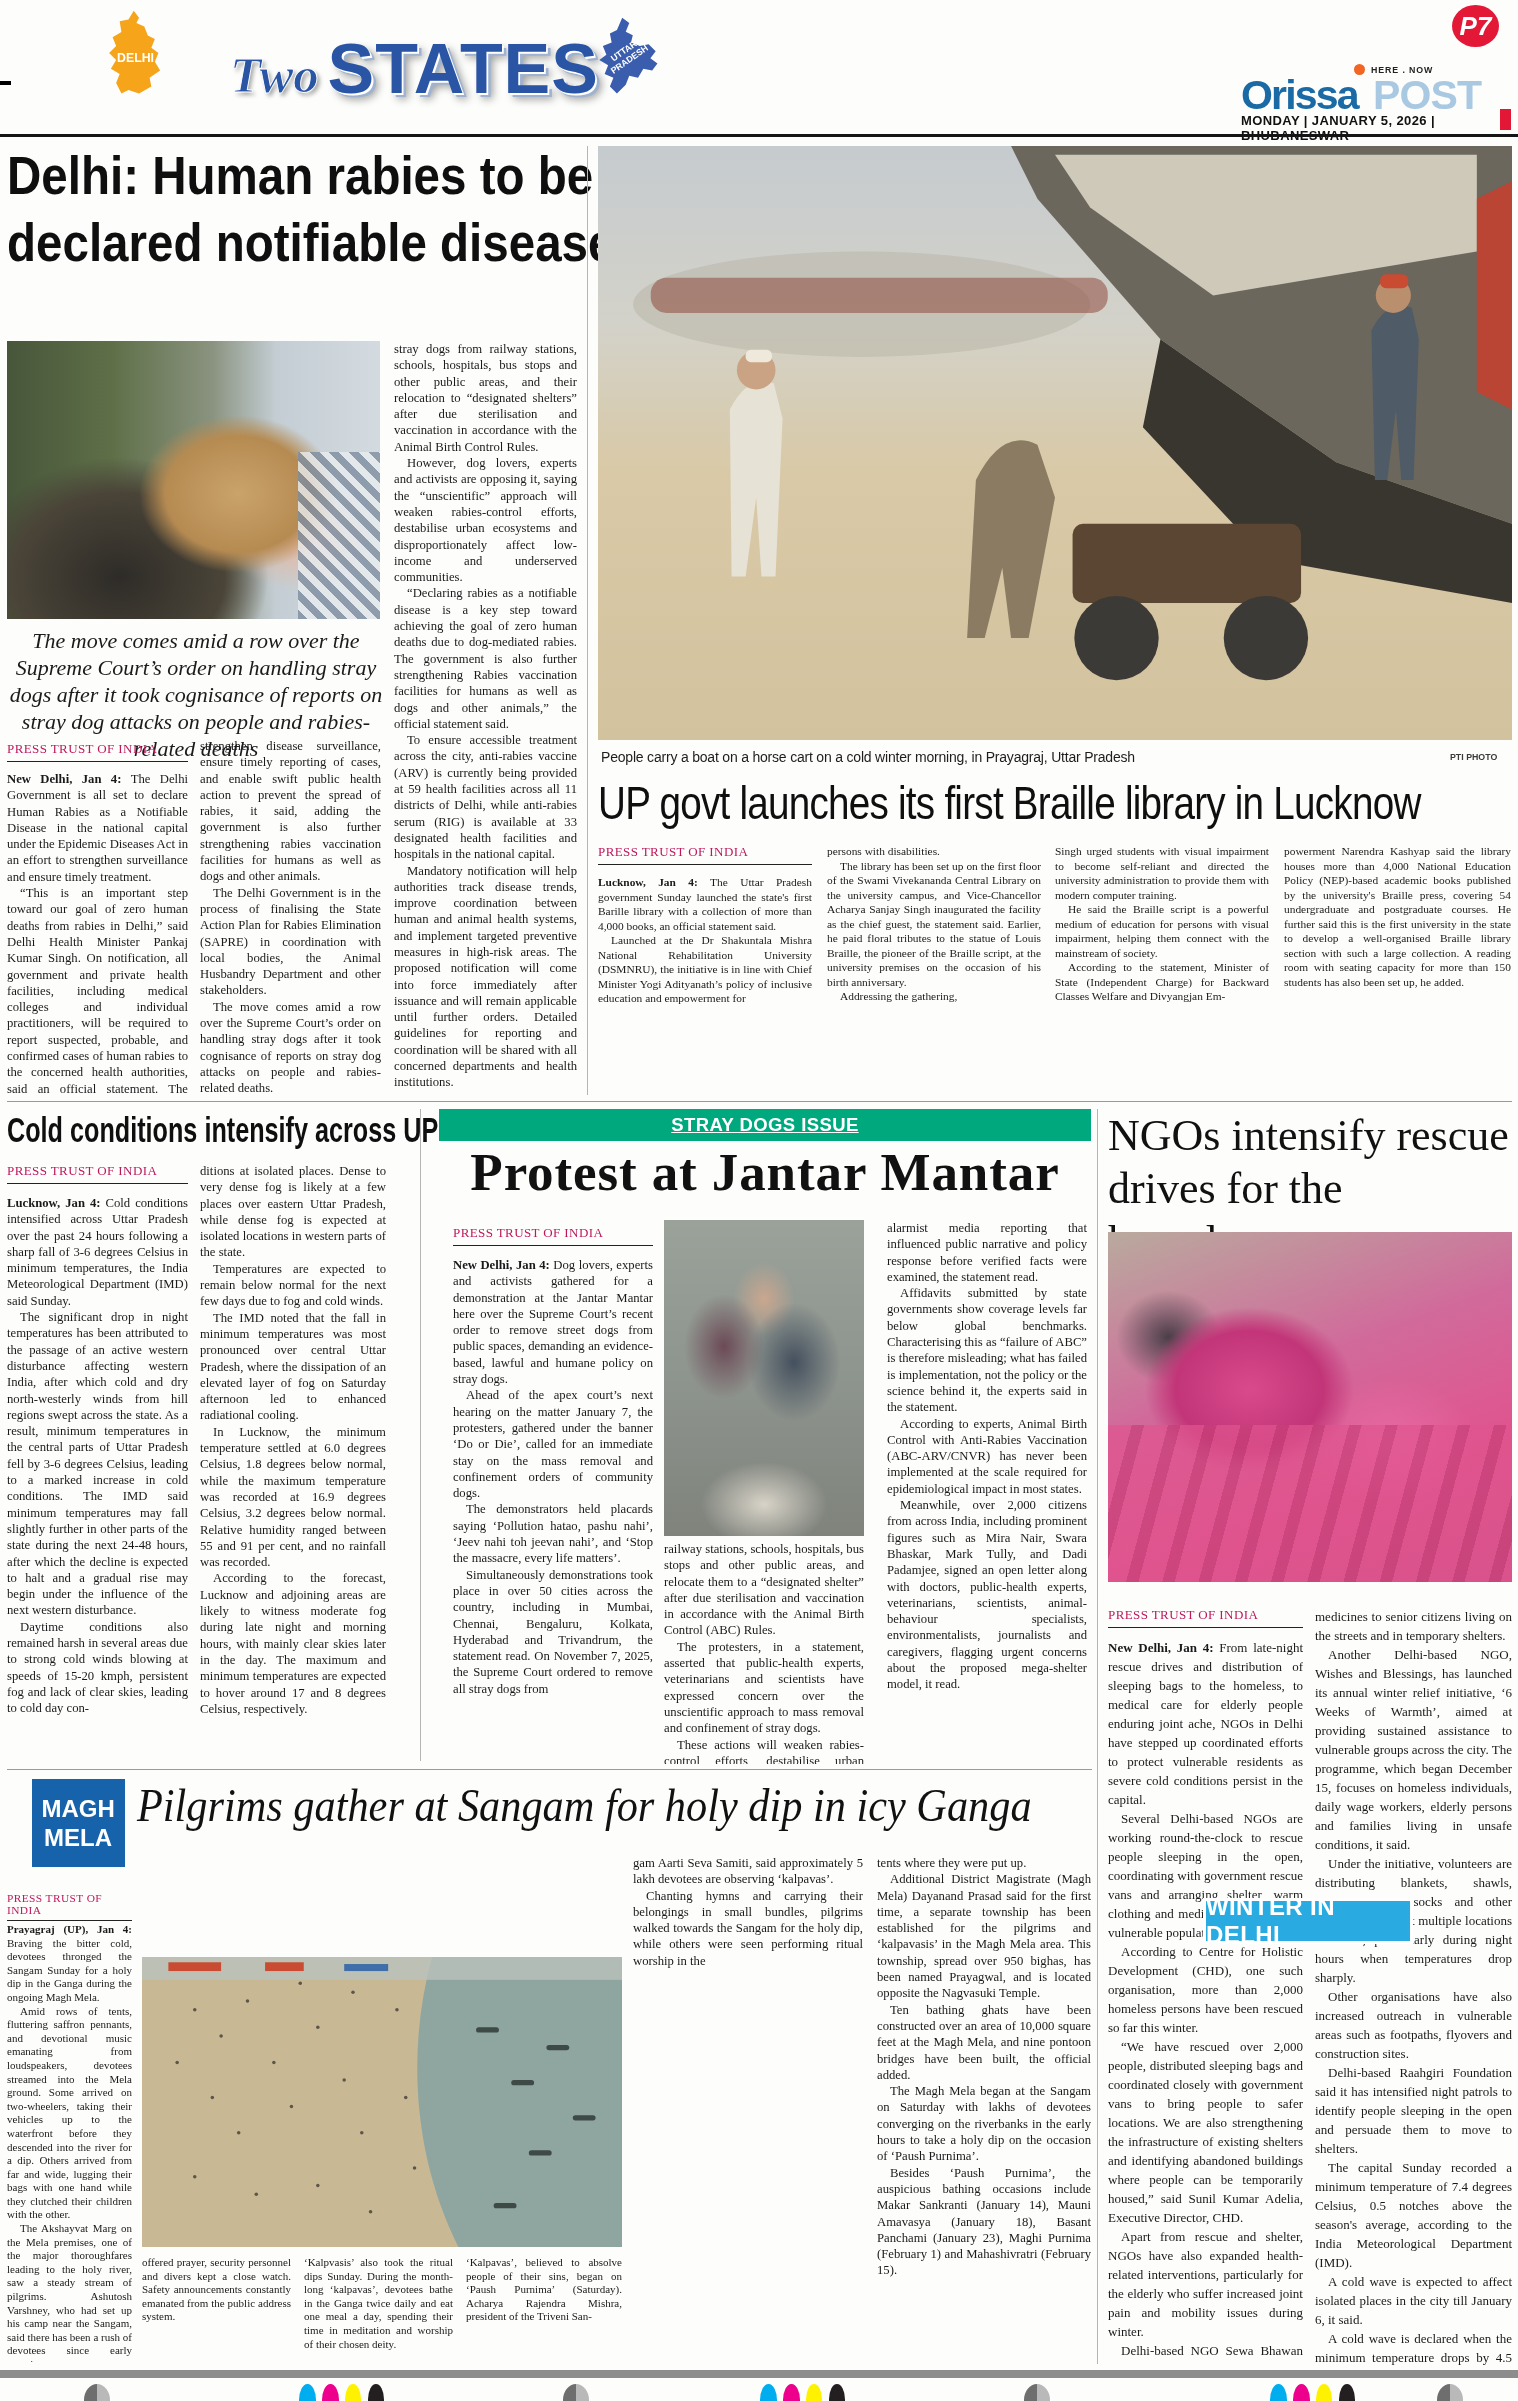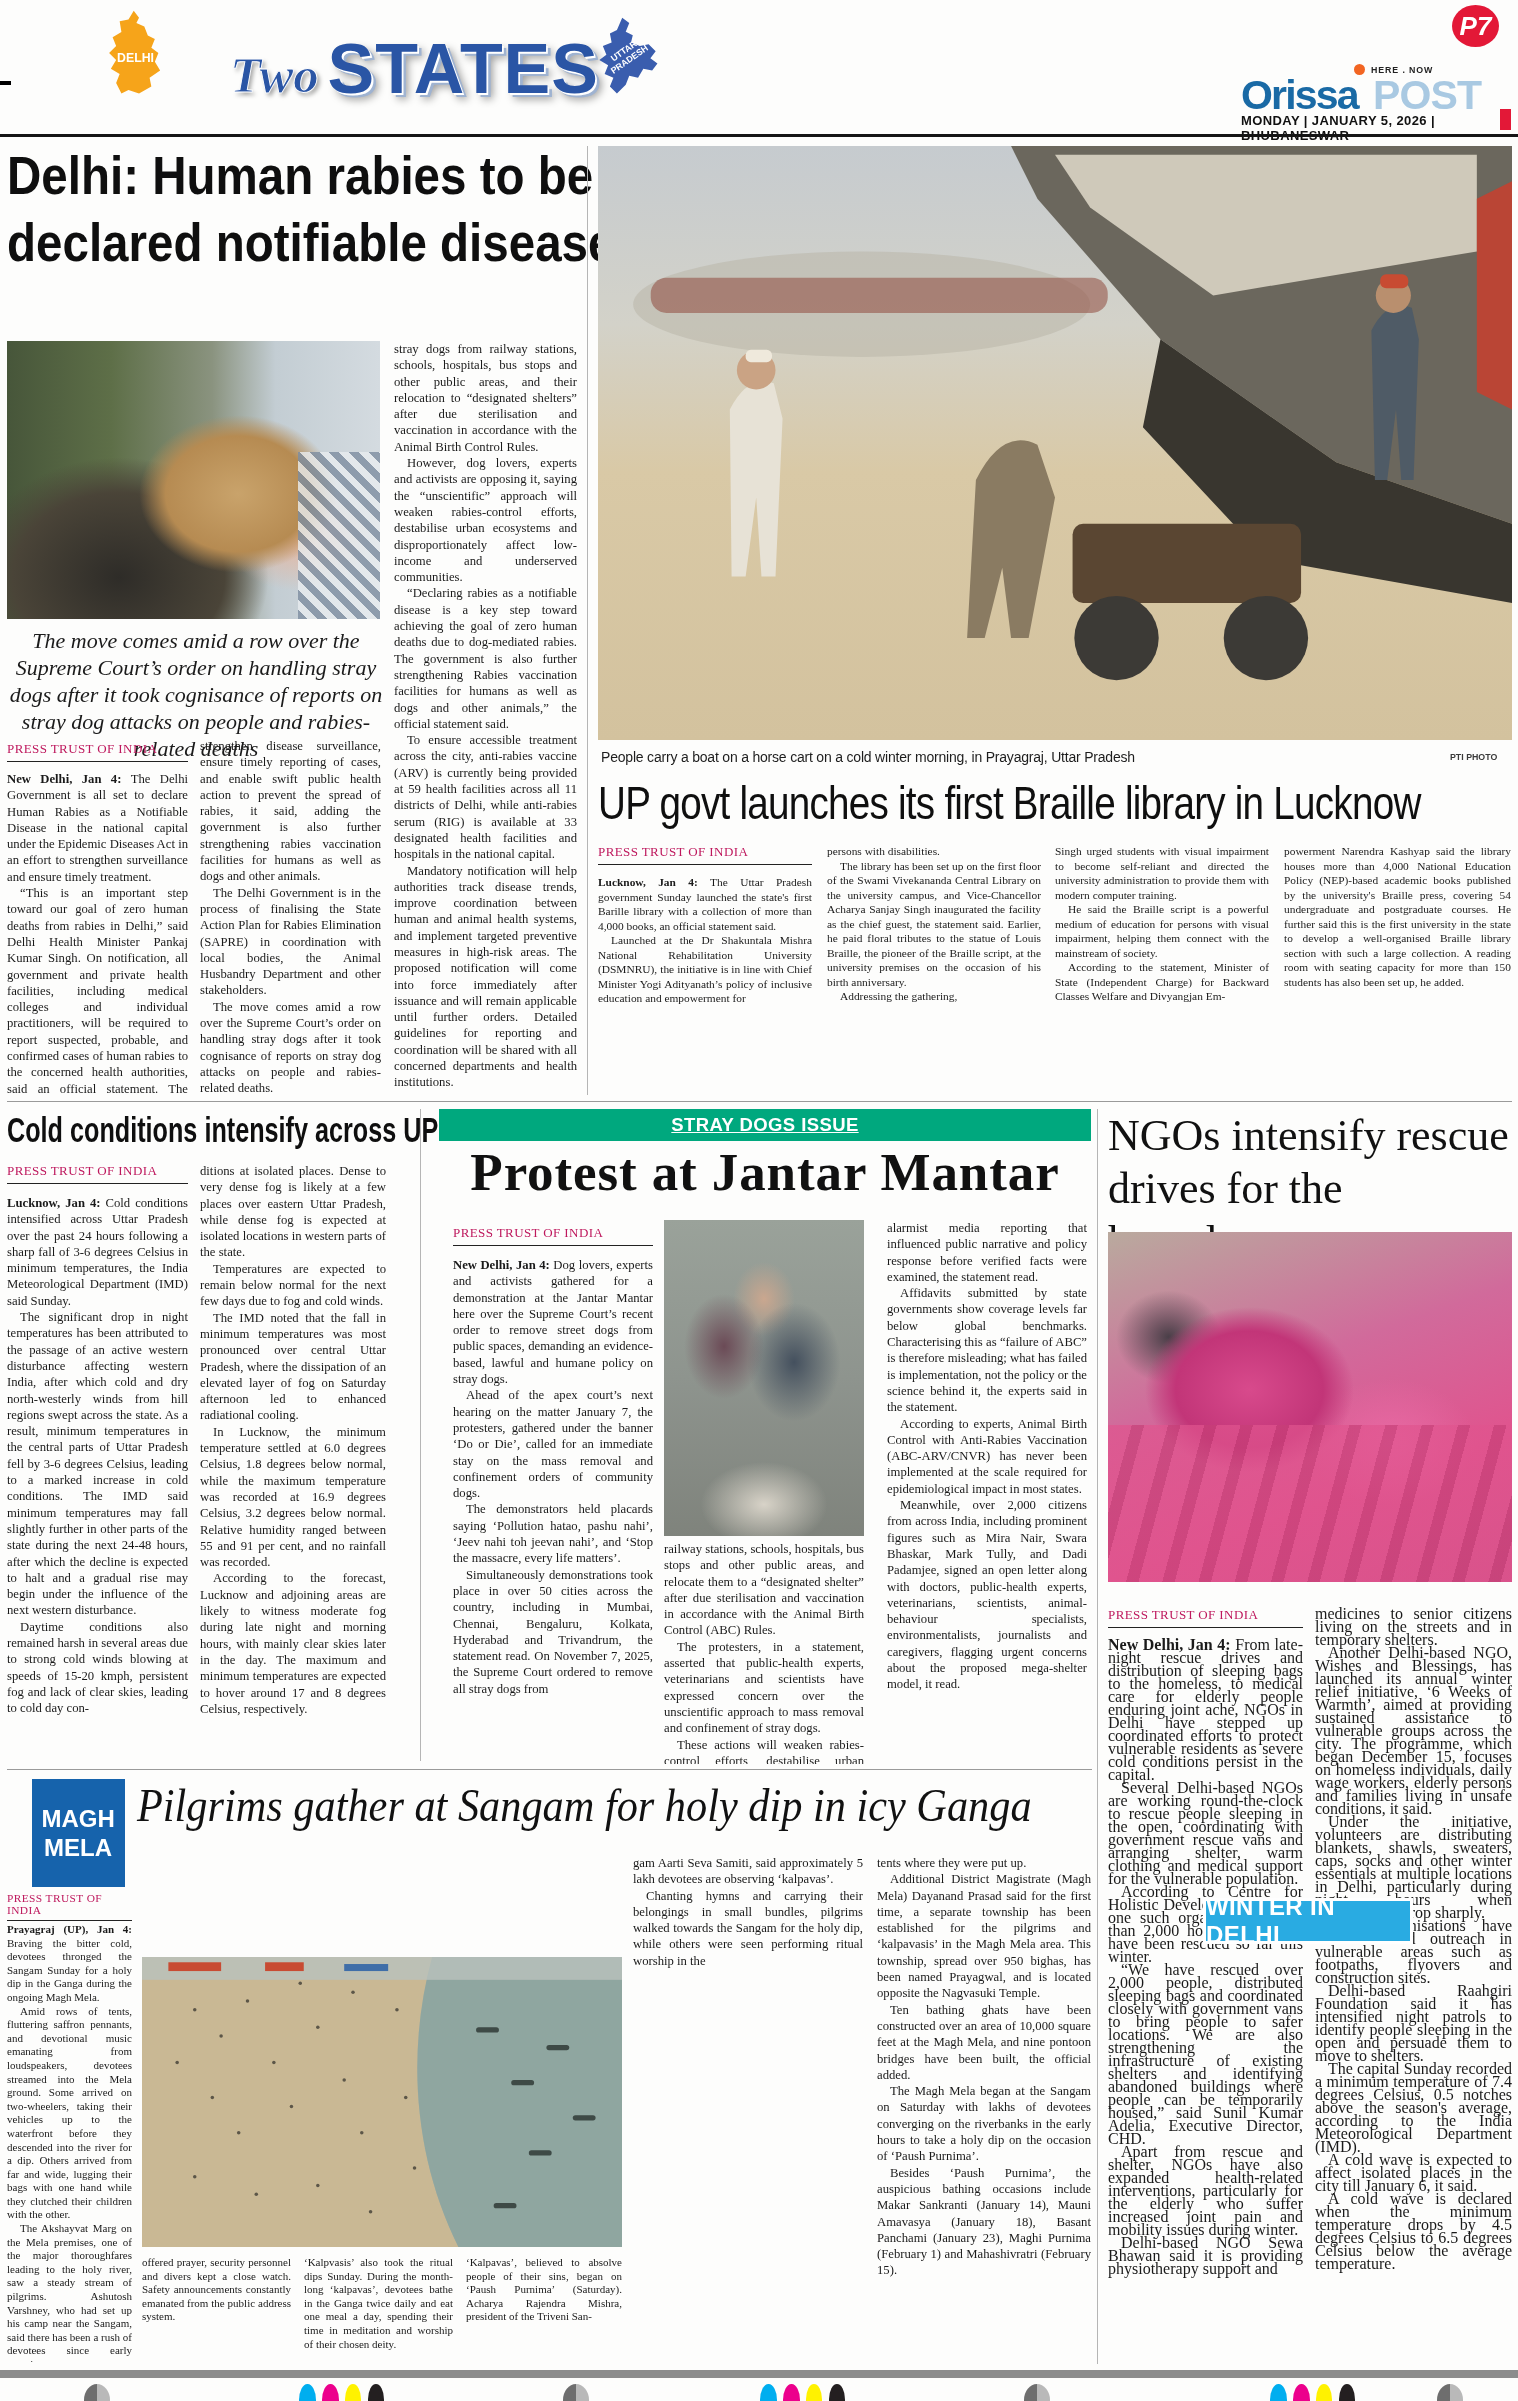--- a/index.html
+++ b/index.html
@@ -16,21 +16,21 @@
   .logo-dot{width:11.4px;height:11.4px;border-radius:50%;background:#f26522;}
   .dateline{font-family:"Liberation Sans",sans-serif;font-weight:700;font-size:13px;color:#111;letter-spacing:0.4px;}
   .header-rule{background:#151515;height:2.6px;left:0;right:0;}
   
   .byline{font-family:"Liberation Serif",serif;font-size:13px;letter-spacing:0.4px;color:#be185d;border-bottom:1.8px solid #222;padding-bottom:4.4px;}
   .col{overflow:hidden;text-align:justify;hyphens:auto;-webkit-hyphens:auto;}
   .para{margin:0;text-indent:13px;}
   .para:first-child{text-indent:0;}
   .body-16{font-size:12.7px;line-height:16.3px;}
   .body-13{font-size:11.4px;line-height:14.5px;}
-  .body-ngo{font-size:16px;line-height:13px;}
+  .body-ngo{font-size:13px;line-height:19px;}
   .body-magh{font-size:11px;line-height:13.6px;}
   .hl-cond{font-family:"Liberation Sans",sans-serif;font-weight:700;color:#0f0f0f;white-space:nowrap;transform-origin:0 0;}
   .hl-serif{font-family:"Liberation Serif",serif;font-weight:400;color:#111;}
   .caption-italic{font-family:"Liberation Serif",serif;font-style:italic;font-size:22px;line-height:27px;text-align:center;color:#1b1b1b;}
   .photo-caption{font-family:"Liberation Sans",sans-serif;font-size:14px;color:#1d1d1d;letter-spacing:-0.2px;}
   .photo-credit{font-family:"Liberation Sans",sans-serif;font-size:8.8px;font-weight:700;color:#3a3a3a;}
   .kicker-banner{background:#00a87e;color:#fff;font-family:"Liberation Sans",sans-serif;font-weight:700;font-size:18.5px;letter-spacing:0.4px;display:flex;align-items:center;justify-content:center;}
   .tag-box{background:#1663ac;color:#fff;font-family:"Liberation Sans",sans-serif;font-weight:700;font-size:24px;line-height:29px;display:flex;flex-direction:column;align-items:center;justify-content:center;text-align:center;}
   .winter-banner{background:#29abe2;color:#fff;font-family:"Liberation Sans",sans-serif;font-weight:700;font-size:24px;letter-spacing:0.4px;display:flex;align-items:center;justify-content:center;border:3.5px solid #fff;}
   .vrule{background:#b5b5b5;width:0.9px;}
@@ -244,21 +244,21 @@
       <p class="para">The capital Sunday recorded a minimum temperature of 7.4 degrees Celsius, 0.5 notches above the season's average, according to the India Meteorological Department (IMD).</p>
       <p class="para">A cold wave is expected to affect isolated places in the city till January 6, it said.</p>
       <p class="para">A cold wave is declared when the minimum temperature drops by 4.5 degrees Celsius to 6.5 degrees Celsius below the average temperature.</p>
     </div>
   <div class="abs winter-banner" style="left:95px;top:789px;width:204px;height:40px;">WINTER IN DELHI</div>
 </div>
 
 <div class="abs hrule" style="left:7px;top:1769px;width:1085px;"></div>
 
 <div class="abs" style="left:7px;top:1774px;width:1085px;height:591px;">
-  <div class="abs tag-box" style="left:24.6px;top:5.3px;width:93px;height:108px;">
+  <div class="abs tag-box" style="left:24.6px;top:5.3px;width:93px;height:88px;">
     <span>MAGH</span>
     <span>MELA</span>
   </div>
   <div class="abs hl-serif" style="left:130px;top:5.3px;width:955px;font-style:italic;font-size:46px;line-height:54px;white-space:nowrap;transform:scaleX(.92);transform-origin:0 0;">Pilgrims gather at Sangam for holy dip in icy Ganga</div>
   <div class="abs byline" style="left:0;top:118px;width:125px;font-size:11.4px;">PRESS TRUST OF INDIA</div>
   <div class="abs col body-magh" style="left:0;top:149px;width:125px;height:439px;">
       <p class="para"><b>Prayagraj (UP), Jan 4: </b>Braving the bitter cold, devotees thronged the Sangam Sunday for a holy dip in the Ganga during the ongoing Magh Mela.</p>
       <p class="para">Amid rows of tents, fluttering saffron pennants, and devotional music emanating from loudspeakers, devotees streamed into the Mela ground. Some arrived on two-wheelers, taking their vehicles up to the waterfront before they descended into the river for a dip. Others arrived from far and wide, lugging their bags with one hand while they clutched their children with the other.</p>
       <p class="para">The Akshayvat Marg on the Mela premises, one of the major thoroughfares leading to the holy river, saw a steady stream of pilgrims. Ashutosh Varshney, who had set up his camp near the Sangam, said there has been a rush of devotees since early morning.</p>
     </div>

